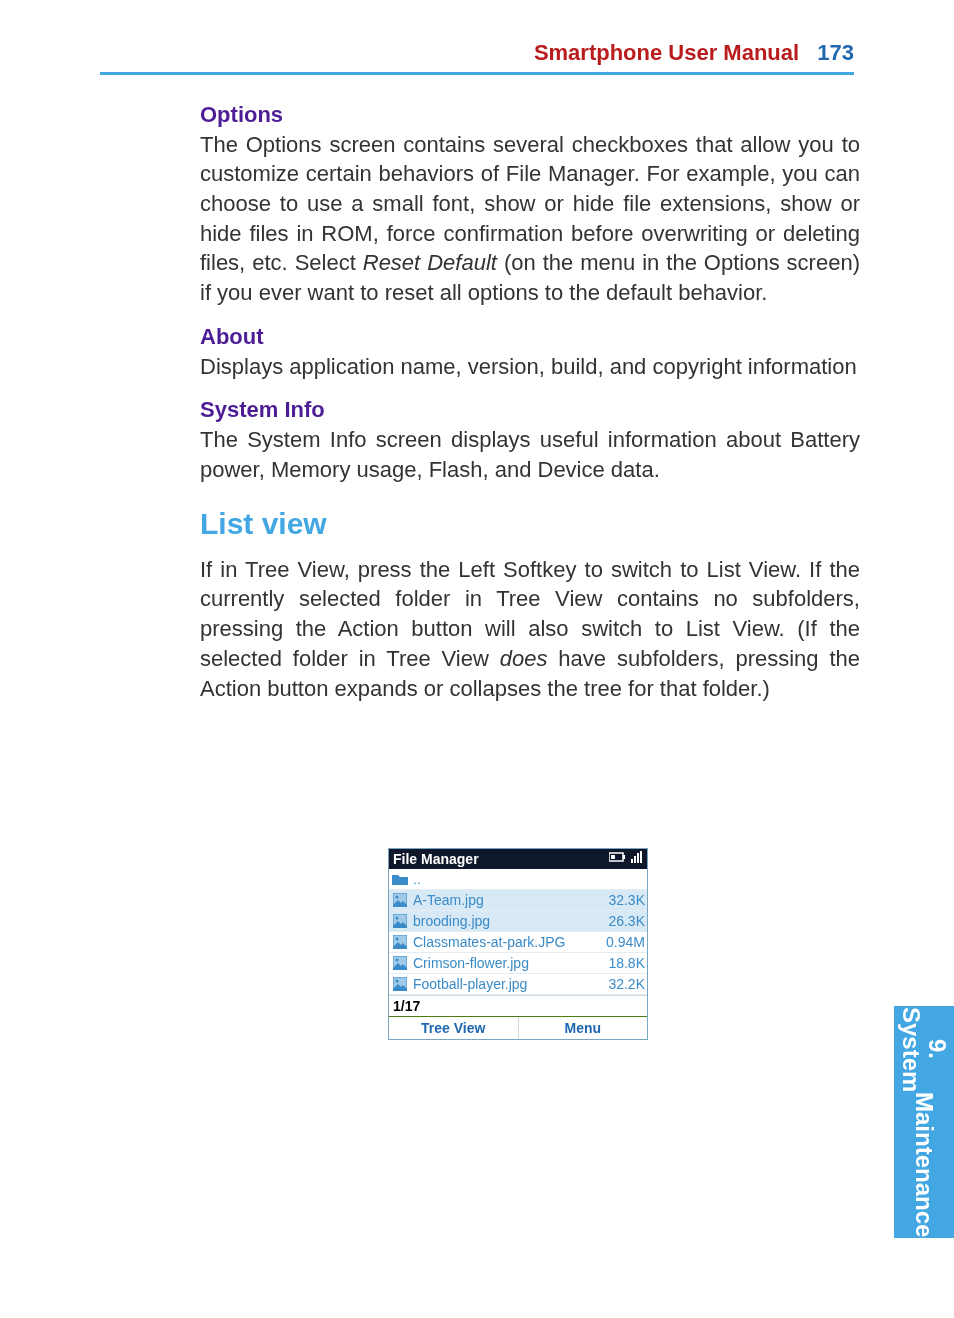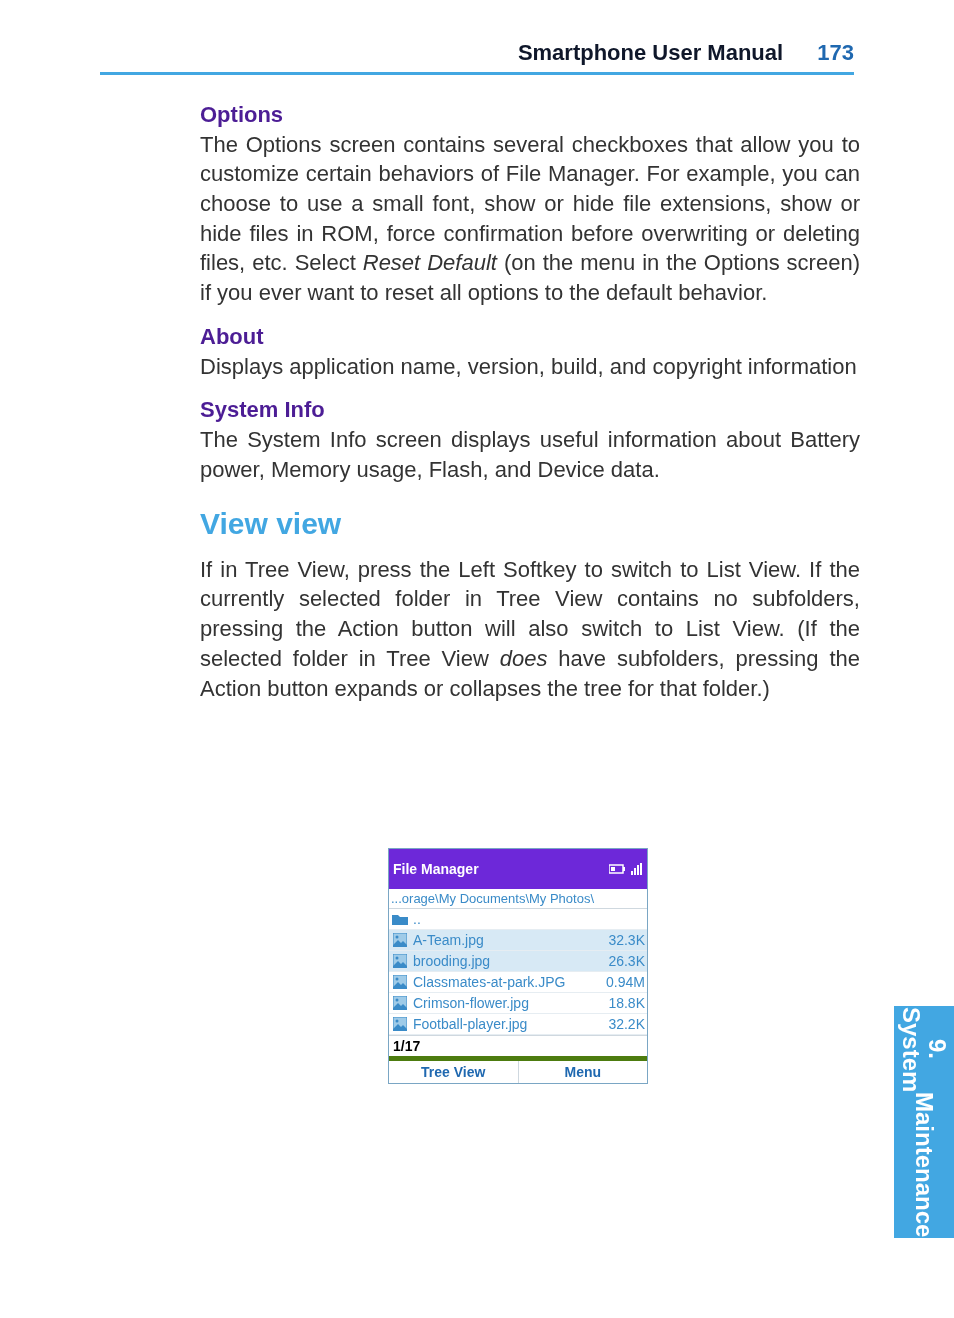--- a/index.html
+++ b/index.html
@@ -15,22 +15,22 @@
   .header {
     position: absolute;
     top: 40px;
     left: 100px;
     right: 100px;
     text-align: right;
     font-family: Arial, sans-serif;
     font-weight: bold;
     font-size: 22px;
   }
-  .header .title { color: #0f172a; }
-  .header .pnum { color: #1f68b0; margin-left: 28px; }
+  .header .title { color: #b91c1c; }
+  .header .pnum { color: #1f68b0; margin-left: 12px; }
   .rule {
     position: absolute;
     top: 72px;
     left: 100px;
     right: 100px;
     height: 3px;
     background: #42a7e2;
   }
   .content {
     position: absolute;
@@ -58,27 +58,27 @@
   .phone {
     position: absolute;
     top: 848px;
     left: 388px;
     width: 258px;
     font-family: Verdana, Arial, sans-serif;
     font-size: 14px;
     border: 1px solid #7aa6c4;
   }
   .phone .titlebar {
-    background: #6d28d9;
+    background: #0f172a;
     color: #fff;
     font-weight: bold;
-    padding: 12px 4px;
+    padding: 2px 4px;
     display: flex;
     justify-content: space-between;
-    align-items: center;
+    align-items: flex-start;
   }
   .phone .titlebar .status-icons { display:flex; gap:4px; align-items:center; }
   .phone .path {
     color: #3a8bc8;
     font-size: 13px;
     padding: 2px 2px;
     white-space: nowrap;
     overflow: hidden;
     border-bottom: 1px solid #cfd8df;
   }
@@ -89,21 +89,21 @@
     color: #3a8bc8;
     border-bottom: 1px solid #e6edf2;
   }
   .phone .row.sel { background: #d7e9f5; justify-content: space-between; }
   .phone .row .ficon { width: 18px; display:flex; justify-content:center; }
   .phone .row .fname { flex: 1; padding-left: 4px; white-space: nowrap; overflow: hidden; }
   .phone .row .fsize { padding-left: 4px; }
   .phone .counter { color:#000000; padding:2px 4px; font-weight:600; border-top:1px solid #cfd8df; }
   .phone .softkeys {
     display: flex;
-    border-top: 5px solid #4d7c0f;
+    border-top: 1px solid #4d7c0f;
     font-weight: bold;
     color: #1f68b0;
     align-items: flex-end;
   }
   .phone .softkeys div {
     flex: 1;
     text-align: center;
     padding: 3px 0;
   }
   .phone .softkeys div:first-child { border-right: 1px solid #cfd8df; }
@@ -150,21 +150,21 @@
   <div class="section">
     <span class="sec-title">About</span><br>
     <span>Displays application name, version, build, and copyright information</span>
   </div>
 
   <div class="section">
     <span class="sec-title">System Info</span><br>
     <span>The System Info screen displays useful information about Battery power, Memory usage, Flash, and Device data.</span>
   </div>
 
-  <div class="h2">View view</div>
+  <div class="h2">List view</div>
   <div class="section">
     <span>If in Tree View, press the Left Softkey to switch to List View.  If the currently selected folder in Tree View contains no subfolders, pressing the Action button will also switch to List View.  (If the selected folder in Tree View </span><span class="italic">does</span><span> have subfolders, pressing the Action button expands or collapses the tree for that folder.)</span>
   </div>
 
 </div>
 
 <div class="phone">
   <div class="titlebar">
     <span>File Manager</span>
     <span class="status-icons">
@@ -174,21 +174,20 @@
           <rect x="2" y="4" width="4" height="4" fill="#fff"></rect>
         </svg>
       <svg width="12" height="12" viewBox="0 0 12 12">
           <rect x="0" y="8" width="2" height="4" fill="#fff"></rect>
           <rect x="3" y="5" width="2" height="7" fill="#fff"></rect>
           <rect x="6" y="2" width="2" height="10" fill="#fff"></rect>
           <rect x="9" y="0" width="2" height="12" fill="#fff"></rect>
         </svg>
     </span>
   </div>
-  <div class="path">...orage\My Documents\My Photos\</div>
 
   <div class="row">
     <span class="ficon">
       <svg width="16" height="12" viewBox="0 0 16 12">
           <path d="M0 2h6l2 2h8v8H0z" fill="#3a8bc8"></path>
         </svg>
     </span>
     <span class="fname">..</span>
   </div>
 

